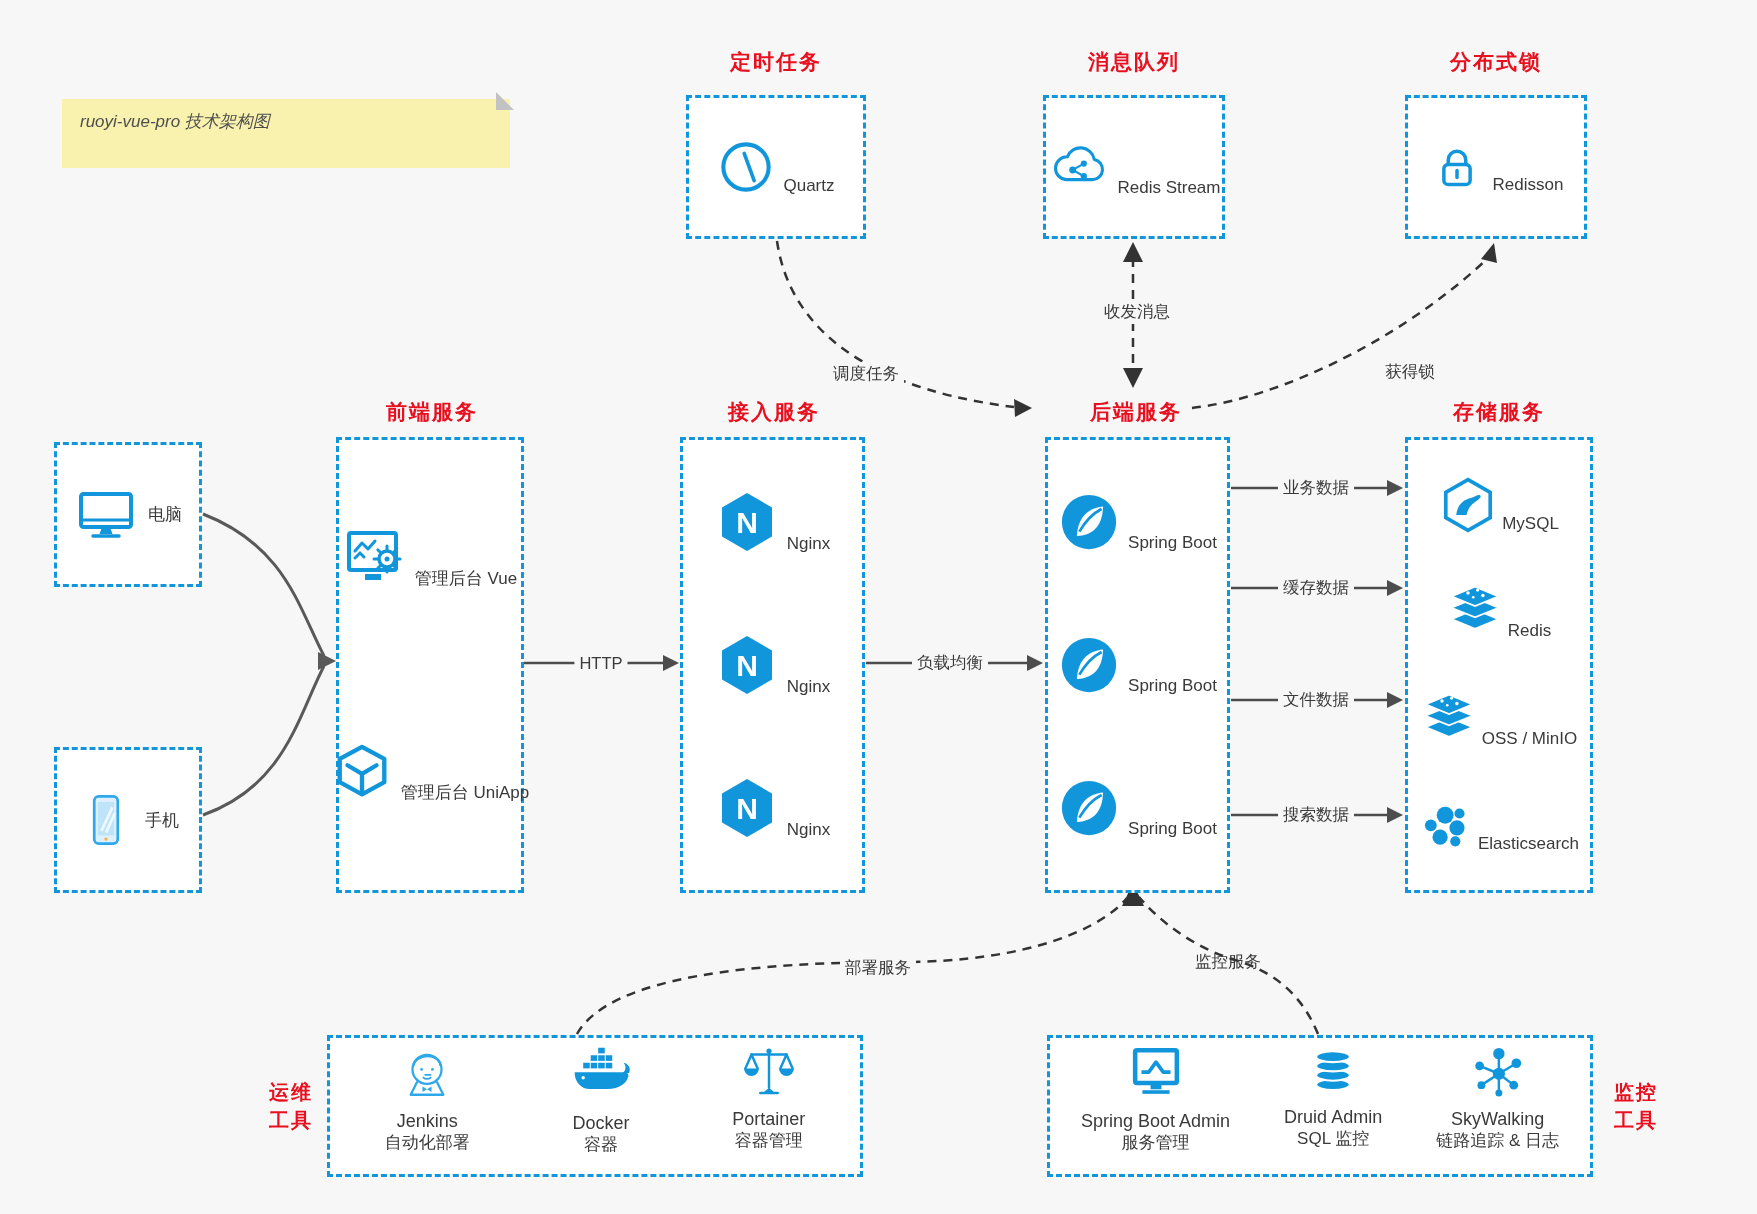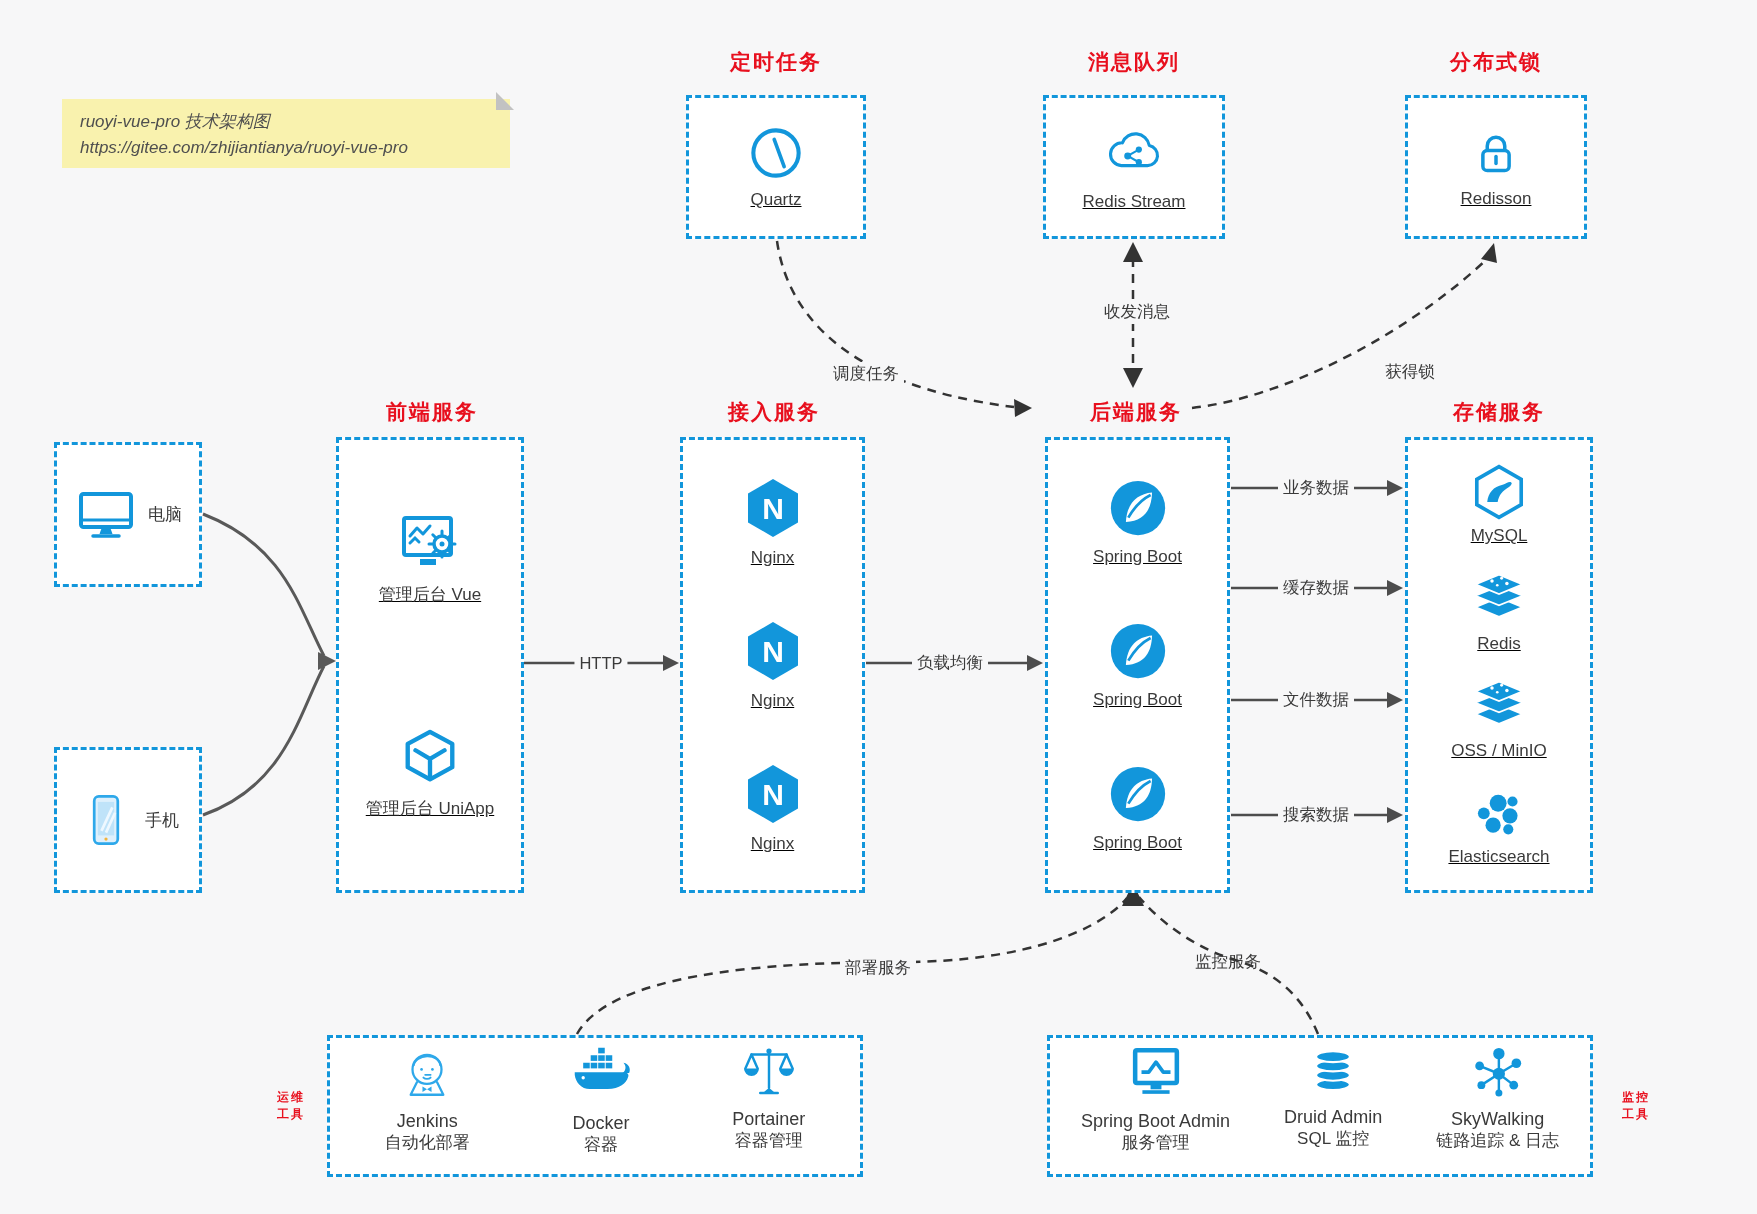--- a/index.html
+++ b/index.html
@@ -8,24 +8,24 @@
     --red:#e8101e;
     --ink:#3a3a3a;
     --line:#4d4d4d;
   }
   html,body{margin:0;padding:0;background:#fff;}
   body{font-family:"Liberation Sans","DejaVu Sans",sans-serif;}
   #canvas{position:relative;width:1757px;height:1214px;background:var(--canvas);overflow:hidden;}
   svg.connectors{position:absolute;left:0;top:0;z-index:1;}
   .dashed-box{position:absolute;background:#fff;border:3px dashed var(--blue);box-sizing:border-box;z-index:2;}
   .grp-title{position:absolute;transform:translateX(-50%);color:var(--red);font-weight:bold;font-size:21px;letter-spacing:2px;white-space:nowrap;z-index:3;}
-  .side-title{position:absolute;transform:translate(-50%,-50%);color:var(--red);font-weight:bold;font-size:12px;letter-spacing:2px;line-height:1.4;text-align:center;white-space:nowrap;z-index:3;}
+  .side-title{position:absolute;transform:translate(-50%,-50%);color:var(--red);font-weight:bold;font-size:20px;letter-spacing:2px;line-height:1.4;text-align:center;white-space:nowrap;z-index:3;}
   .edge-label{position:absolute;transform:translate(-50%,-50%);font-size:16.5px;color:var(--ink);background:var(--canvas);padding:1px 5px;white-space:nowrap;z-index:3;}
   .node-label{font-size:17px;color:var(--ink);white-space:nowrap;text-align:center;}
-  .stack{display:flex;flex-direction:column;align-items:center;gap:8px;text-decoration:underline;}
+  .stack{display:flex;flex-direction:row;align-items:flex-end;gap:8px;}
   .col-box{display:flex;flex-direction:column;justify-content:space-around;align-items:center;padding:10px 0;}
   .row-box{display:flex;flex-direction:row;justify-content:space-around;align-items:flex-start;padding:6px 4px;}
   .tool-item{display:flex;flex-direction:column;align-items:center;gap:7px;}
   .tool-name{font-size:18px;color:var(--ink);line-height:1.35;white-space:nowrap;text-align:center;}
   .tool-sub{font-size:17px;color:var(--ink);line-height:1.2;white-space:nowrap;text-align:center;}
   .client-box{display:flex;flex-direction:row;justify-content:center;align-items:center;gap:10px;}
   .note{position:absolute;left:62px;top:99px;width:448px;height:69px;background:#f9f2ae;z-index:3;box-sizing:border-box;padding:10px 0 0 18px;}
   .note .ln{font-size:17px;color:#4f4f4f;line-height:1.55;white-space:nowrap;font-style:italic;}
   .note-fold{position:absolute;left:496px;top:92px;width:0;height:0;border-bottom:18px solid #c2c2c2;border-right:18px solid transparent;z-index:3;}
   .ic{display:block;}
@@ -222,21 +222,20 @@
       <polygon points="1032,408 1014,399 1015,417"></polygon>
       <polygon points="1133,242 1123,262 1143,262"></polygon>
       <polygon points="1133,388 1123,368 1143,368"></polygon>
       <polygon points="1494,243 1481,259 1497,263"></polygon>
       <polygon points="1133,883 1122,906 1144,906"></polygon>
     </g>
   </svg>
 
   <div class="note">
     <div class="ln">ruoyi-vue-pro 技术架构图</div>
-    <div class="ln">https://gitee.com/zhijiantianya/ruoyi-vue-pro</div>
   </div>
   <div class="note-fold"></div>
 
   <div class="grp-title" style="left:776px;top:48px">定时任务</div>
   <div class="grp-title" style="left:1134px;top:48px">消息队列</div>
   <div class="grp-title" style="left:1496px;top:48px">分布式锁</div>
 
   <div class="dashed-box col-box" style="left:686px;top:95px;width:180px;height:144px">
     <div class="stack">
       <svg class="ic" width="58" height="58">

